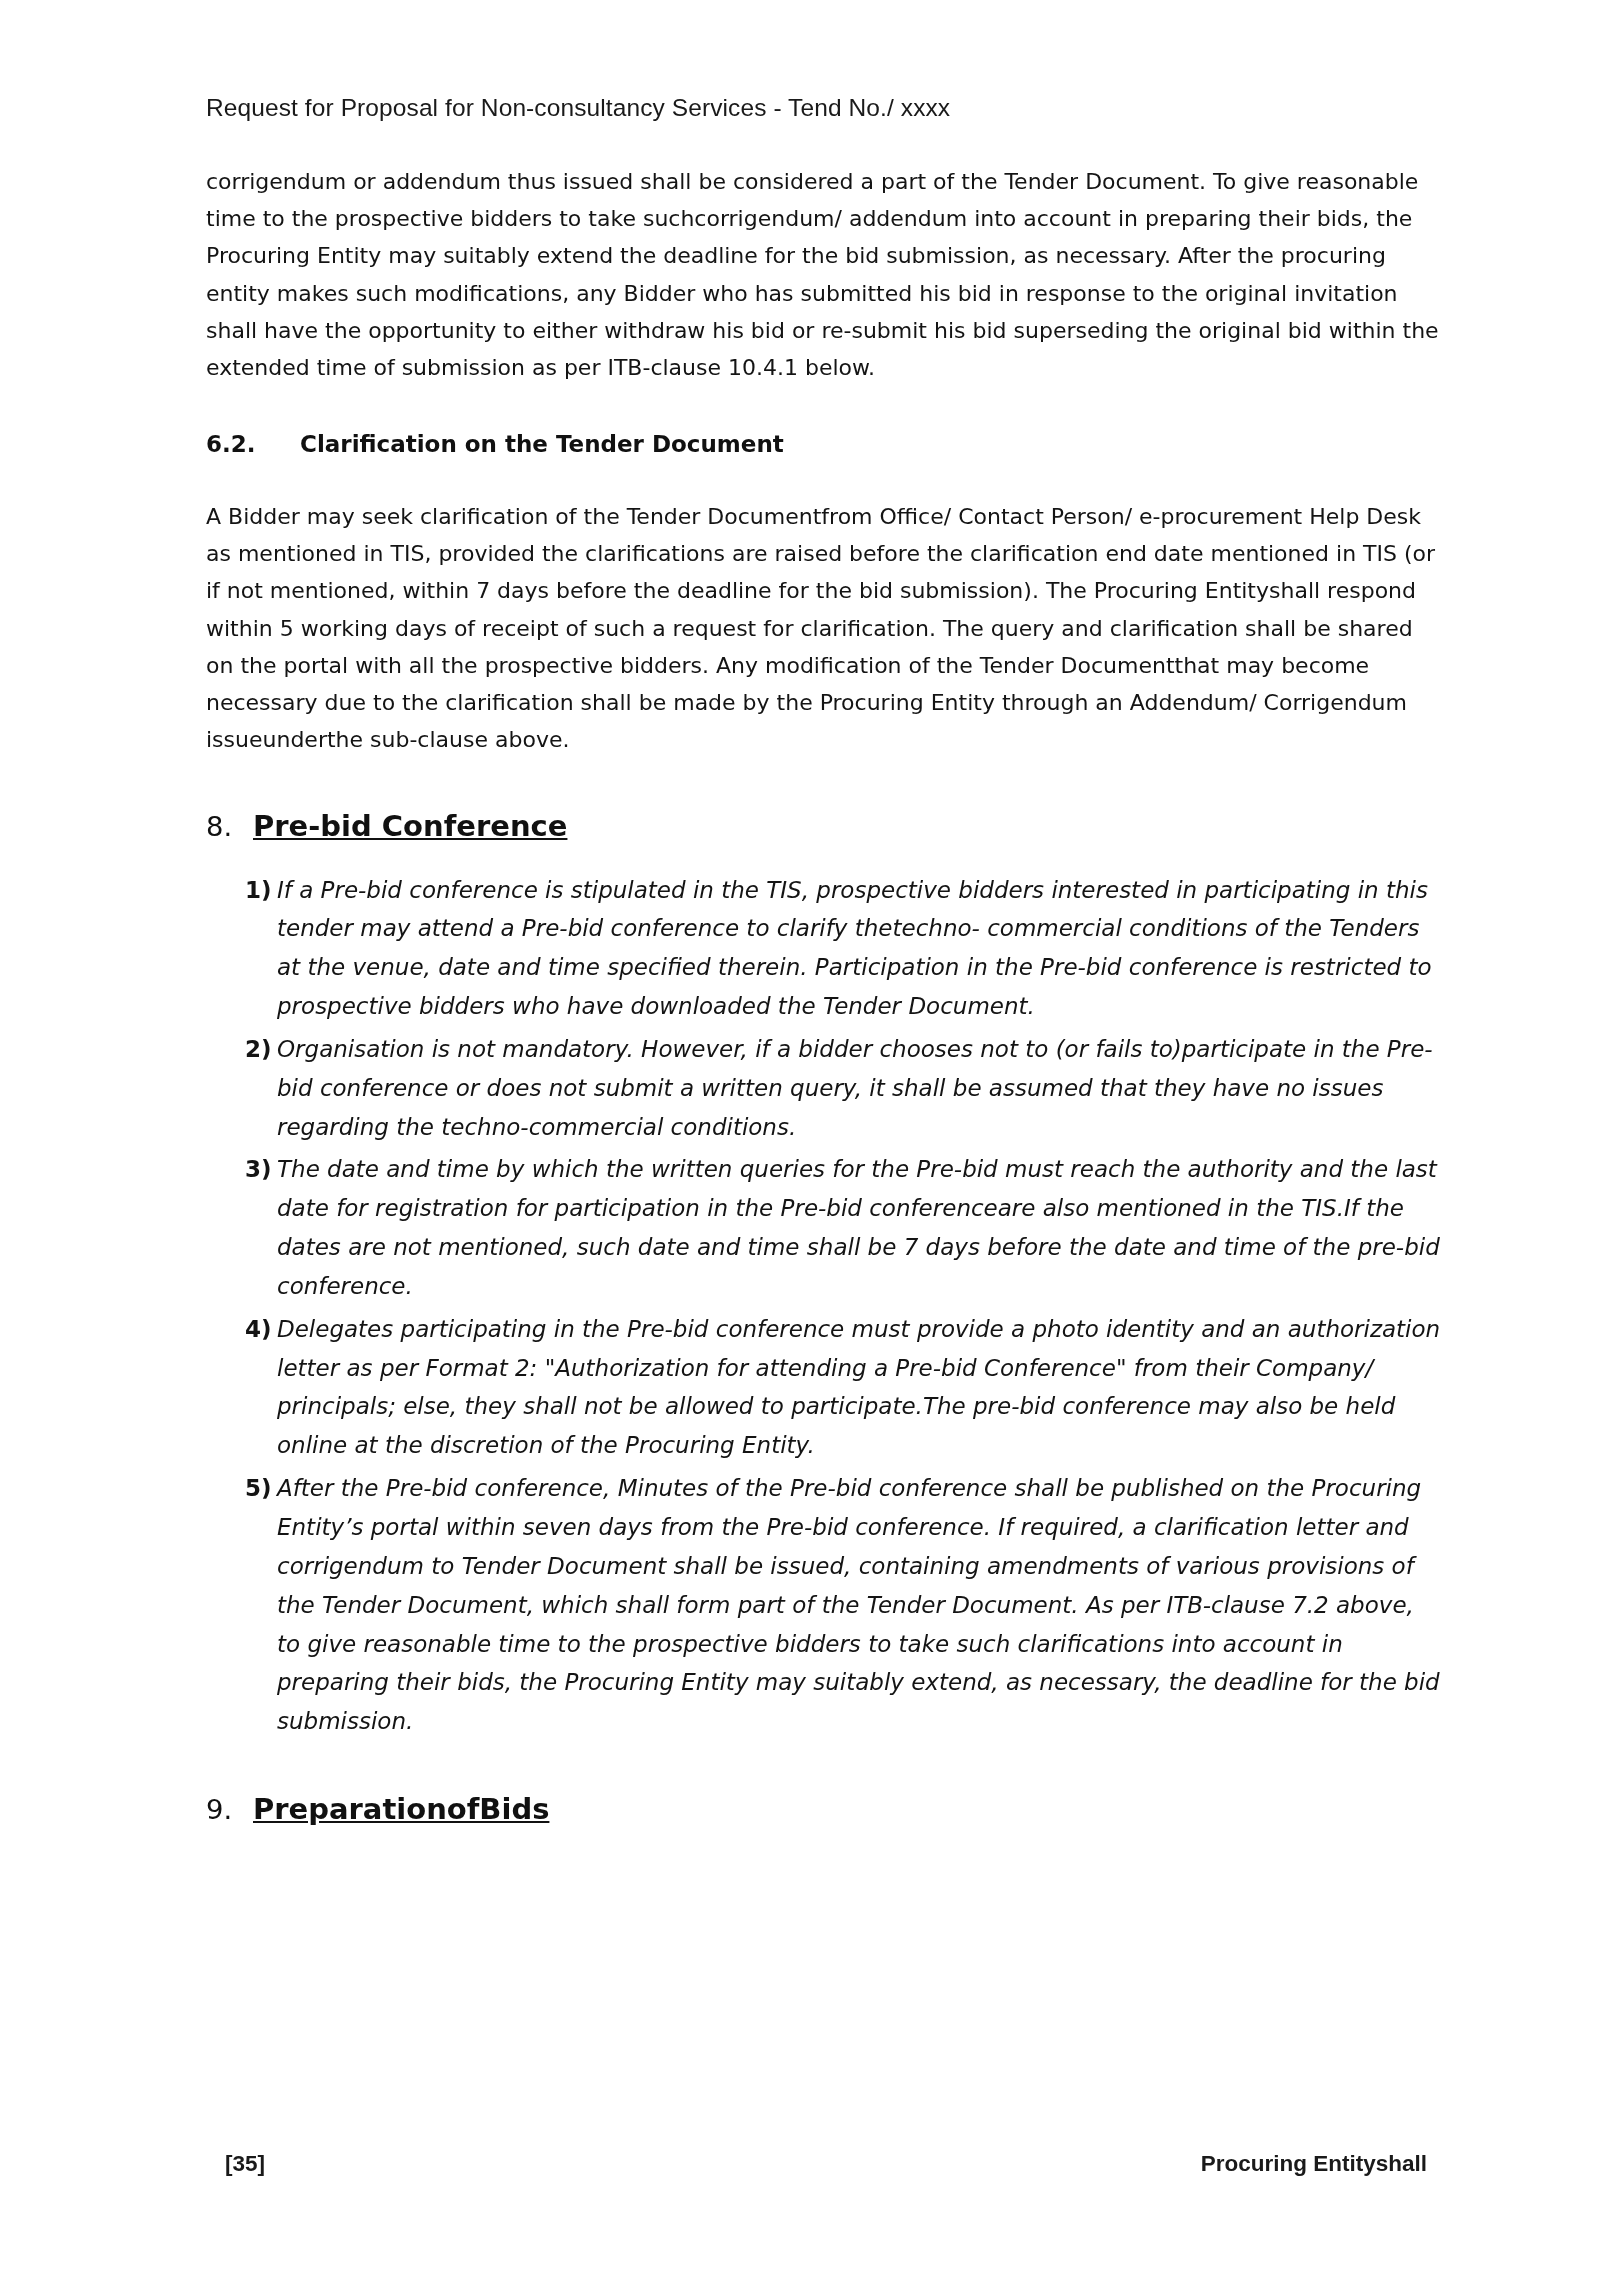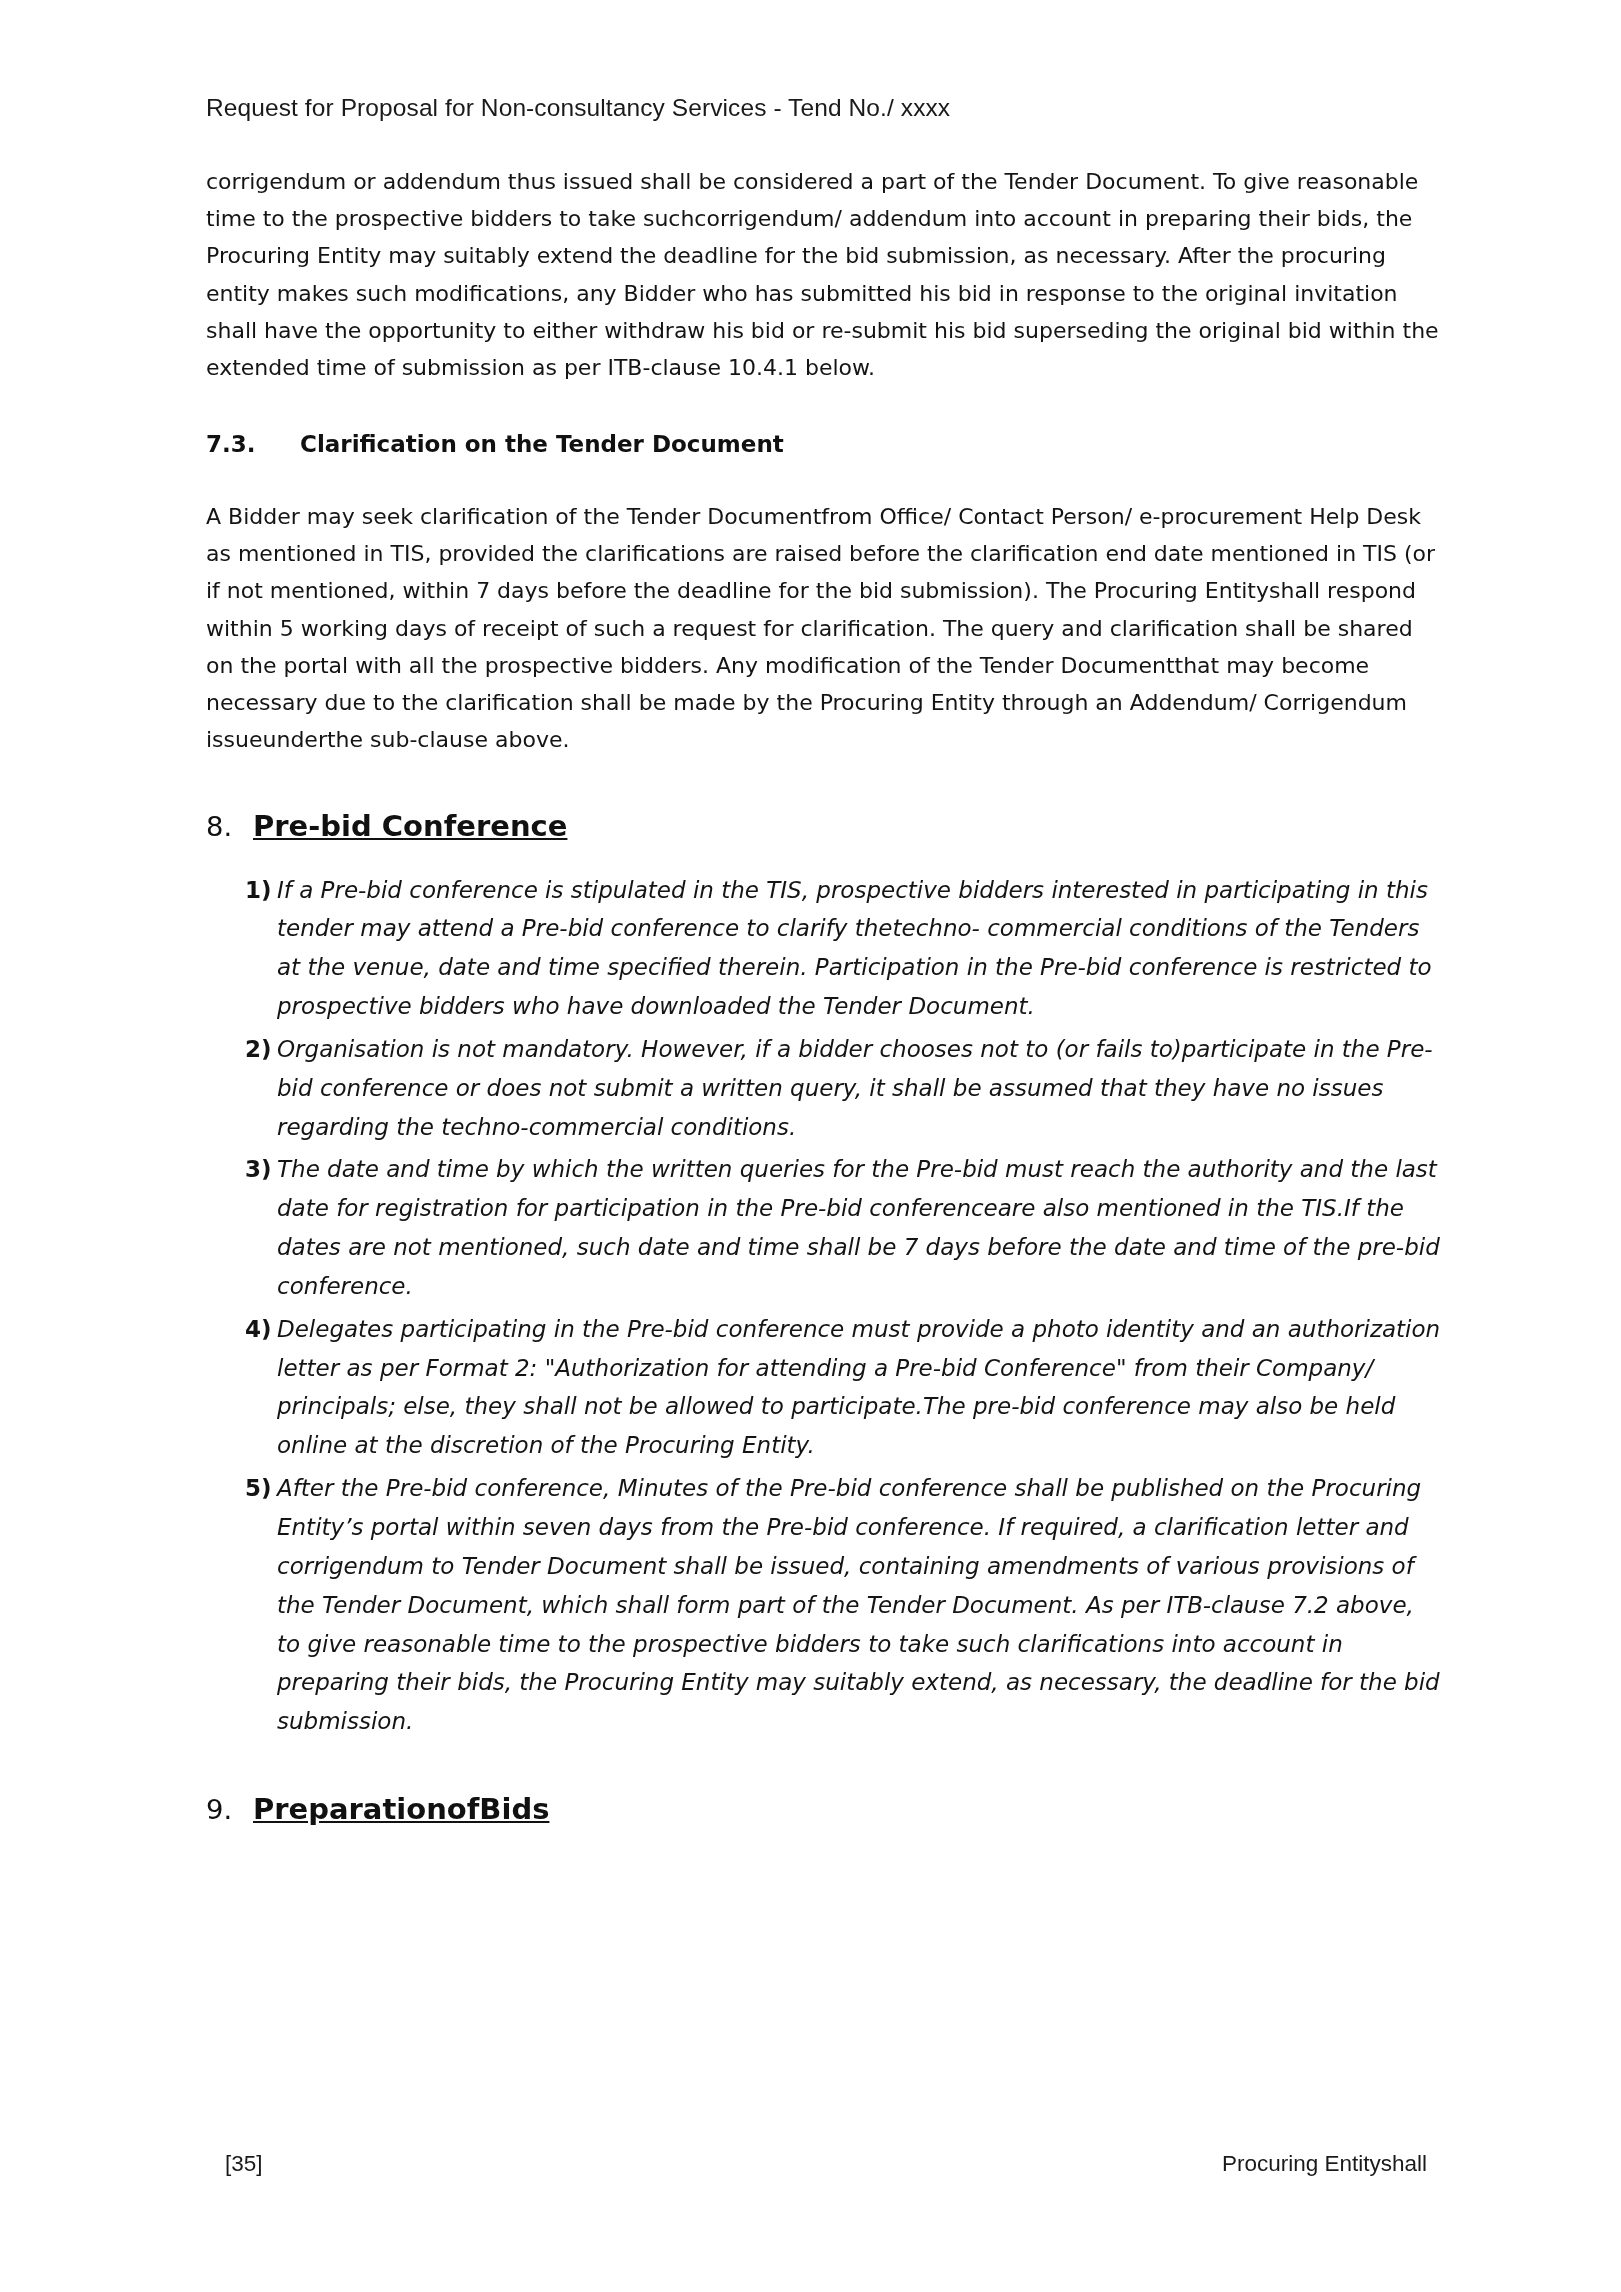--- a/index.html
+++ b/index.html
@@ -98,37 +98,38 @@
   .footer {
     position: absolute;
     left: 194px;
     right: 194px;
     bottom: 116px;
     display: flex;
     justify-content: space-between;
     font-family: "Liberation Sans", sans-serif;
     font-size: 22.5px;
     color: #1a1a1a;
+    font-weight: bold;
   }
   .footer .page-num {
     padding-left: 31px;
   }
 </style>
 </head>
 <body>
 
 <div class="page">
   <div class="content">
 
     <div class="doc-header">Request for Proposal for Non-consultancy Services - Tend No./ xxxx</div>
 
     <p class="body-text">corrigendum or addendum thus issued shall be considered a part of the Tender Document. To give reasonable time to the prospective bidders to take suchcorrigendum/ addendum into account in preparing their bids, the Procuring Entity may suitably extend the deadline for the bid submission, as necessary. After the procuring entity makes such modifications, any Bidder who has submitted his bid in response to the original invitation shall have the opportunity to either withdraw his bid or re-submit his bid superseding the original bid within the extended time of submission as per ITB-clause 10.4.1 below.</p>
 
     <div class="sub-heading">
-      <span class="num">7.3.</span>
+      <span class="num">6.2.</span>
       <span class="title">Clarification on the Tender Document</span>
     </div>
 
     <p class="body-text">A Bidder may seek clarification of the Tender Documentfrom Office/ Contact Person/ e-procurement Help Desk as mentioned in TIS, provided the clarifications are raised before the clarification end date mentioned in TIS (or if not mentioned, within 7 days before the deadline for the bid submission). The Procuring Entityshall respond within 5 working days of receipt of such a request for clarification. The query and clarification shall be shared on the portal with all the prospective bidders. Any modification of the Tender Documentthat may become necessary due to the clarification shall be made by the Procuring Entity through an Addendum/ Corrigendum issueunderthe sub-clause above.</p>
 
     <div class="section-heading">
       <span class="num">8.</span>
       <span class="title">Pre-bid Conference</span>
     </div>
 

